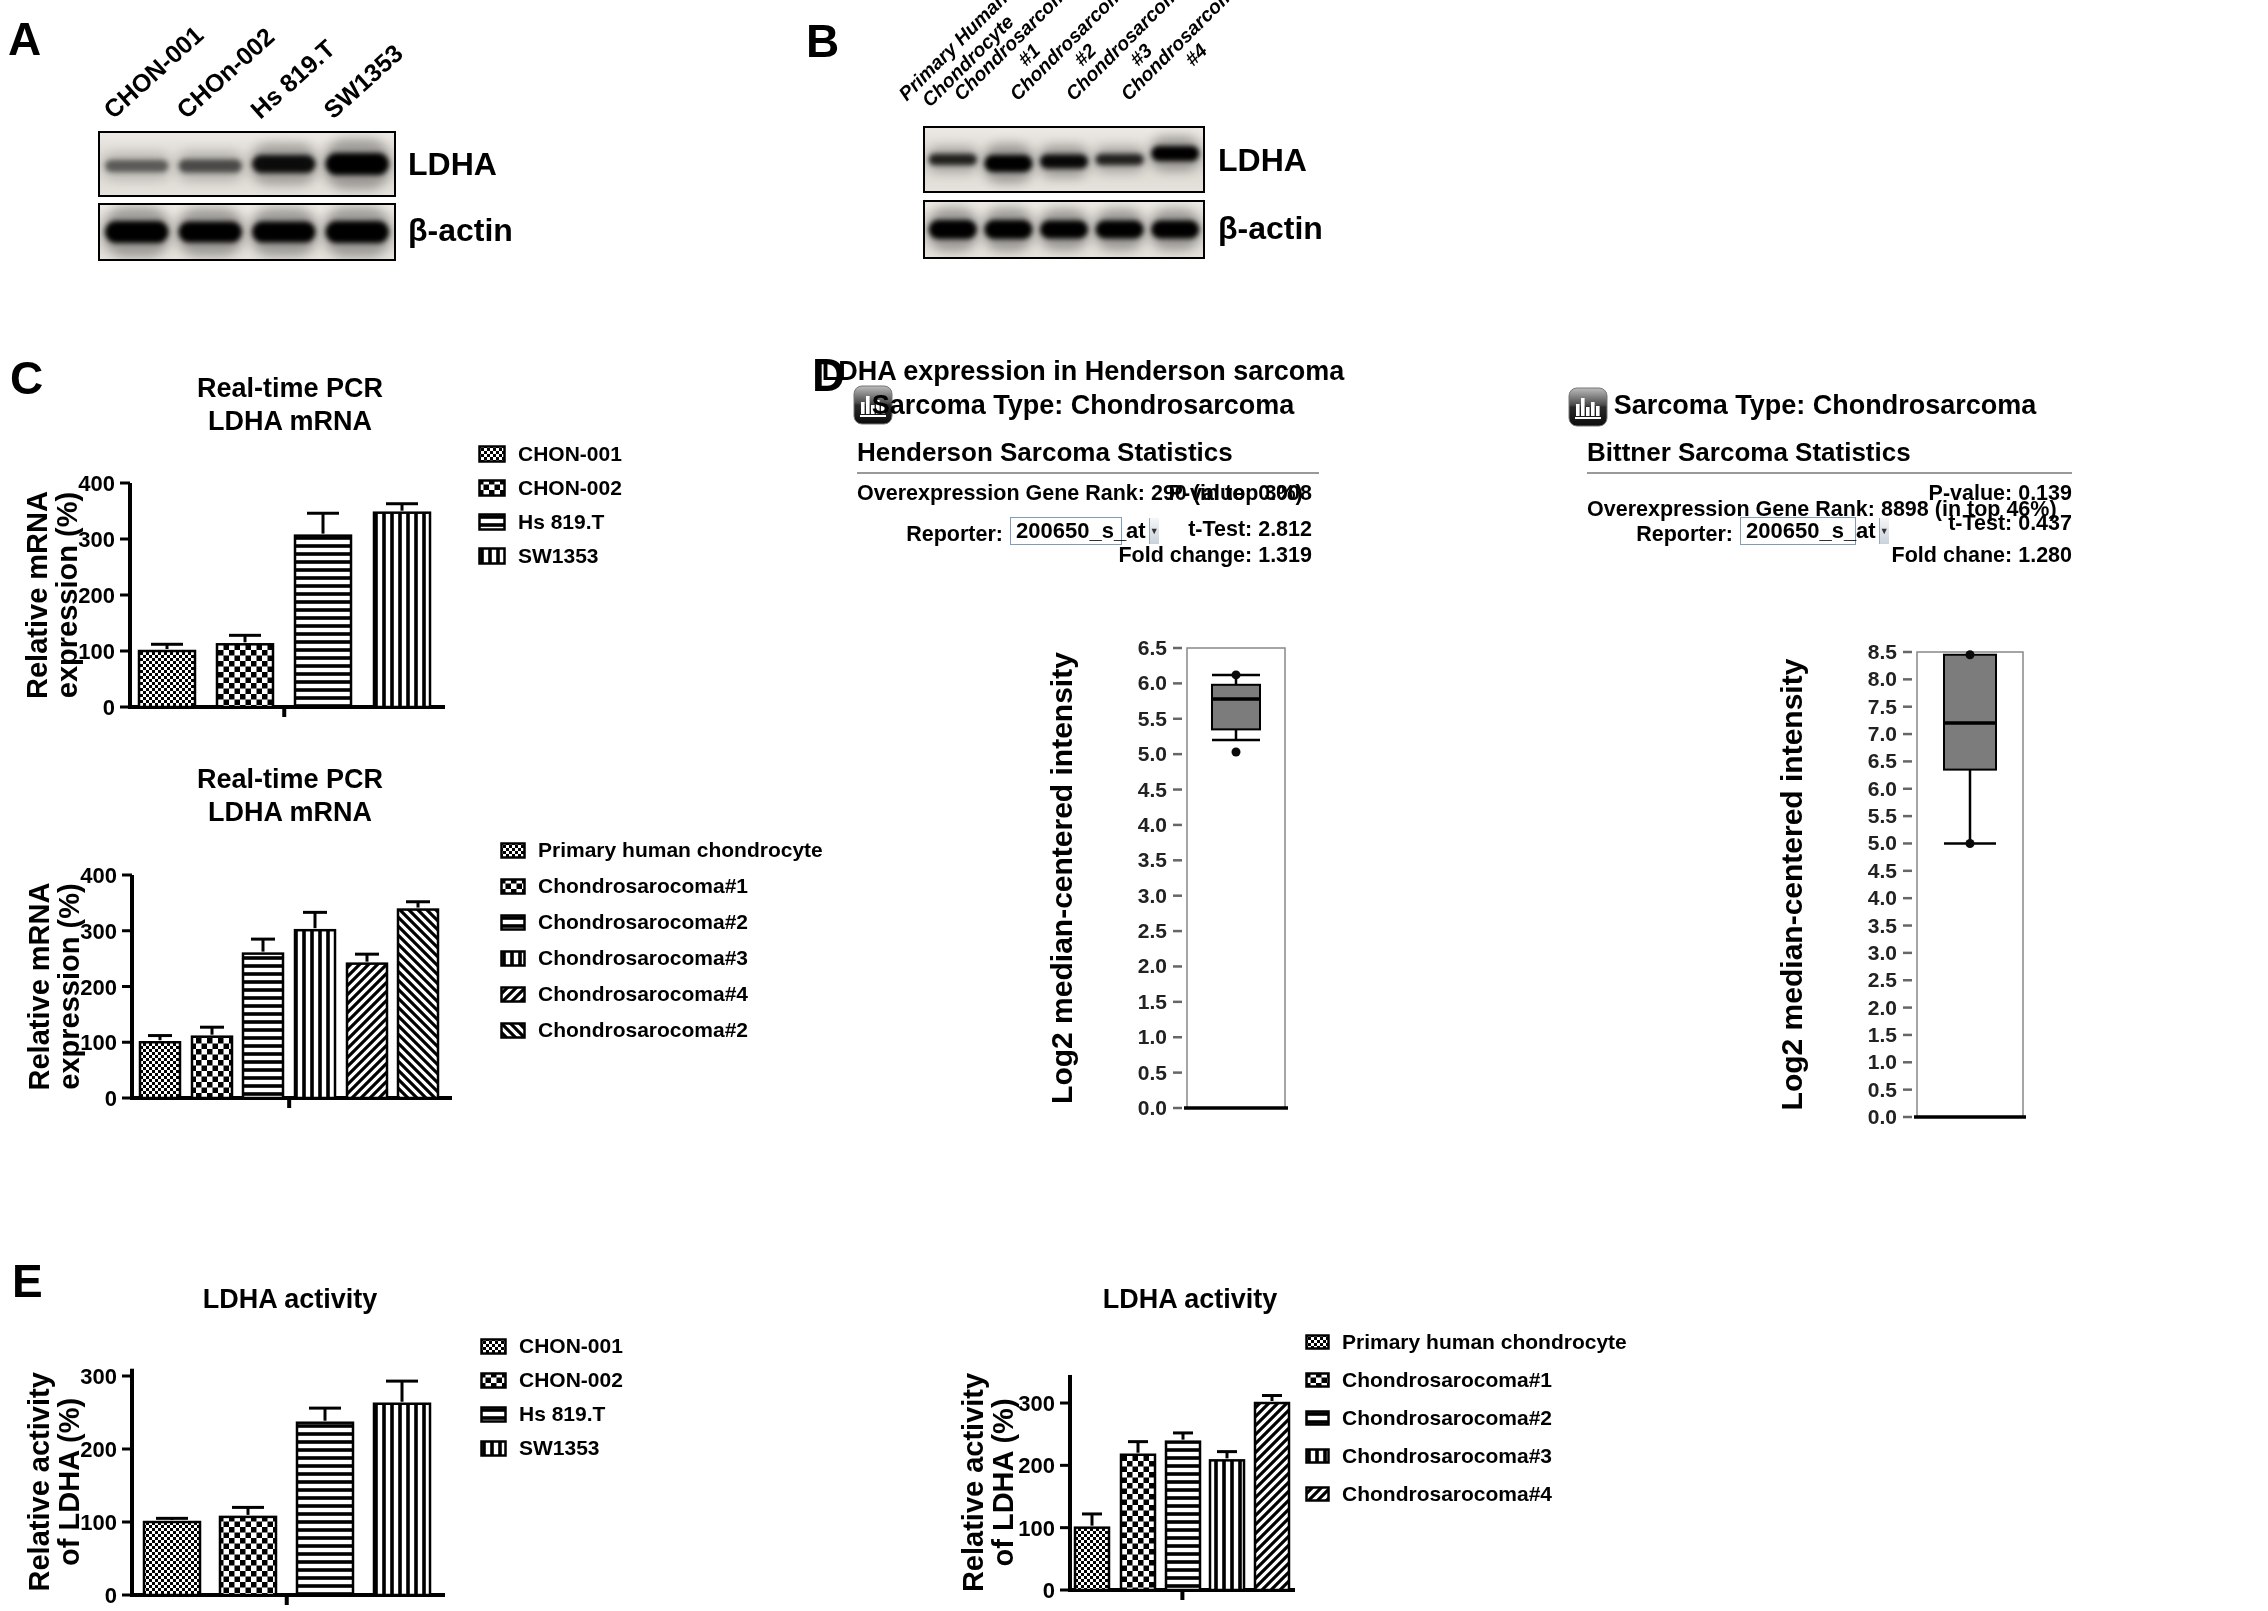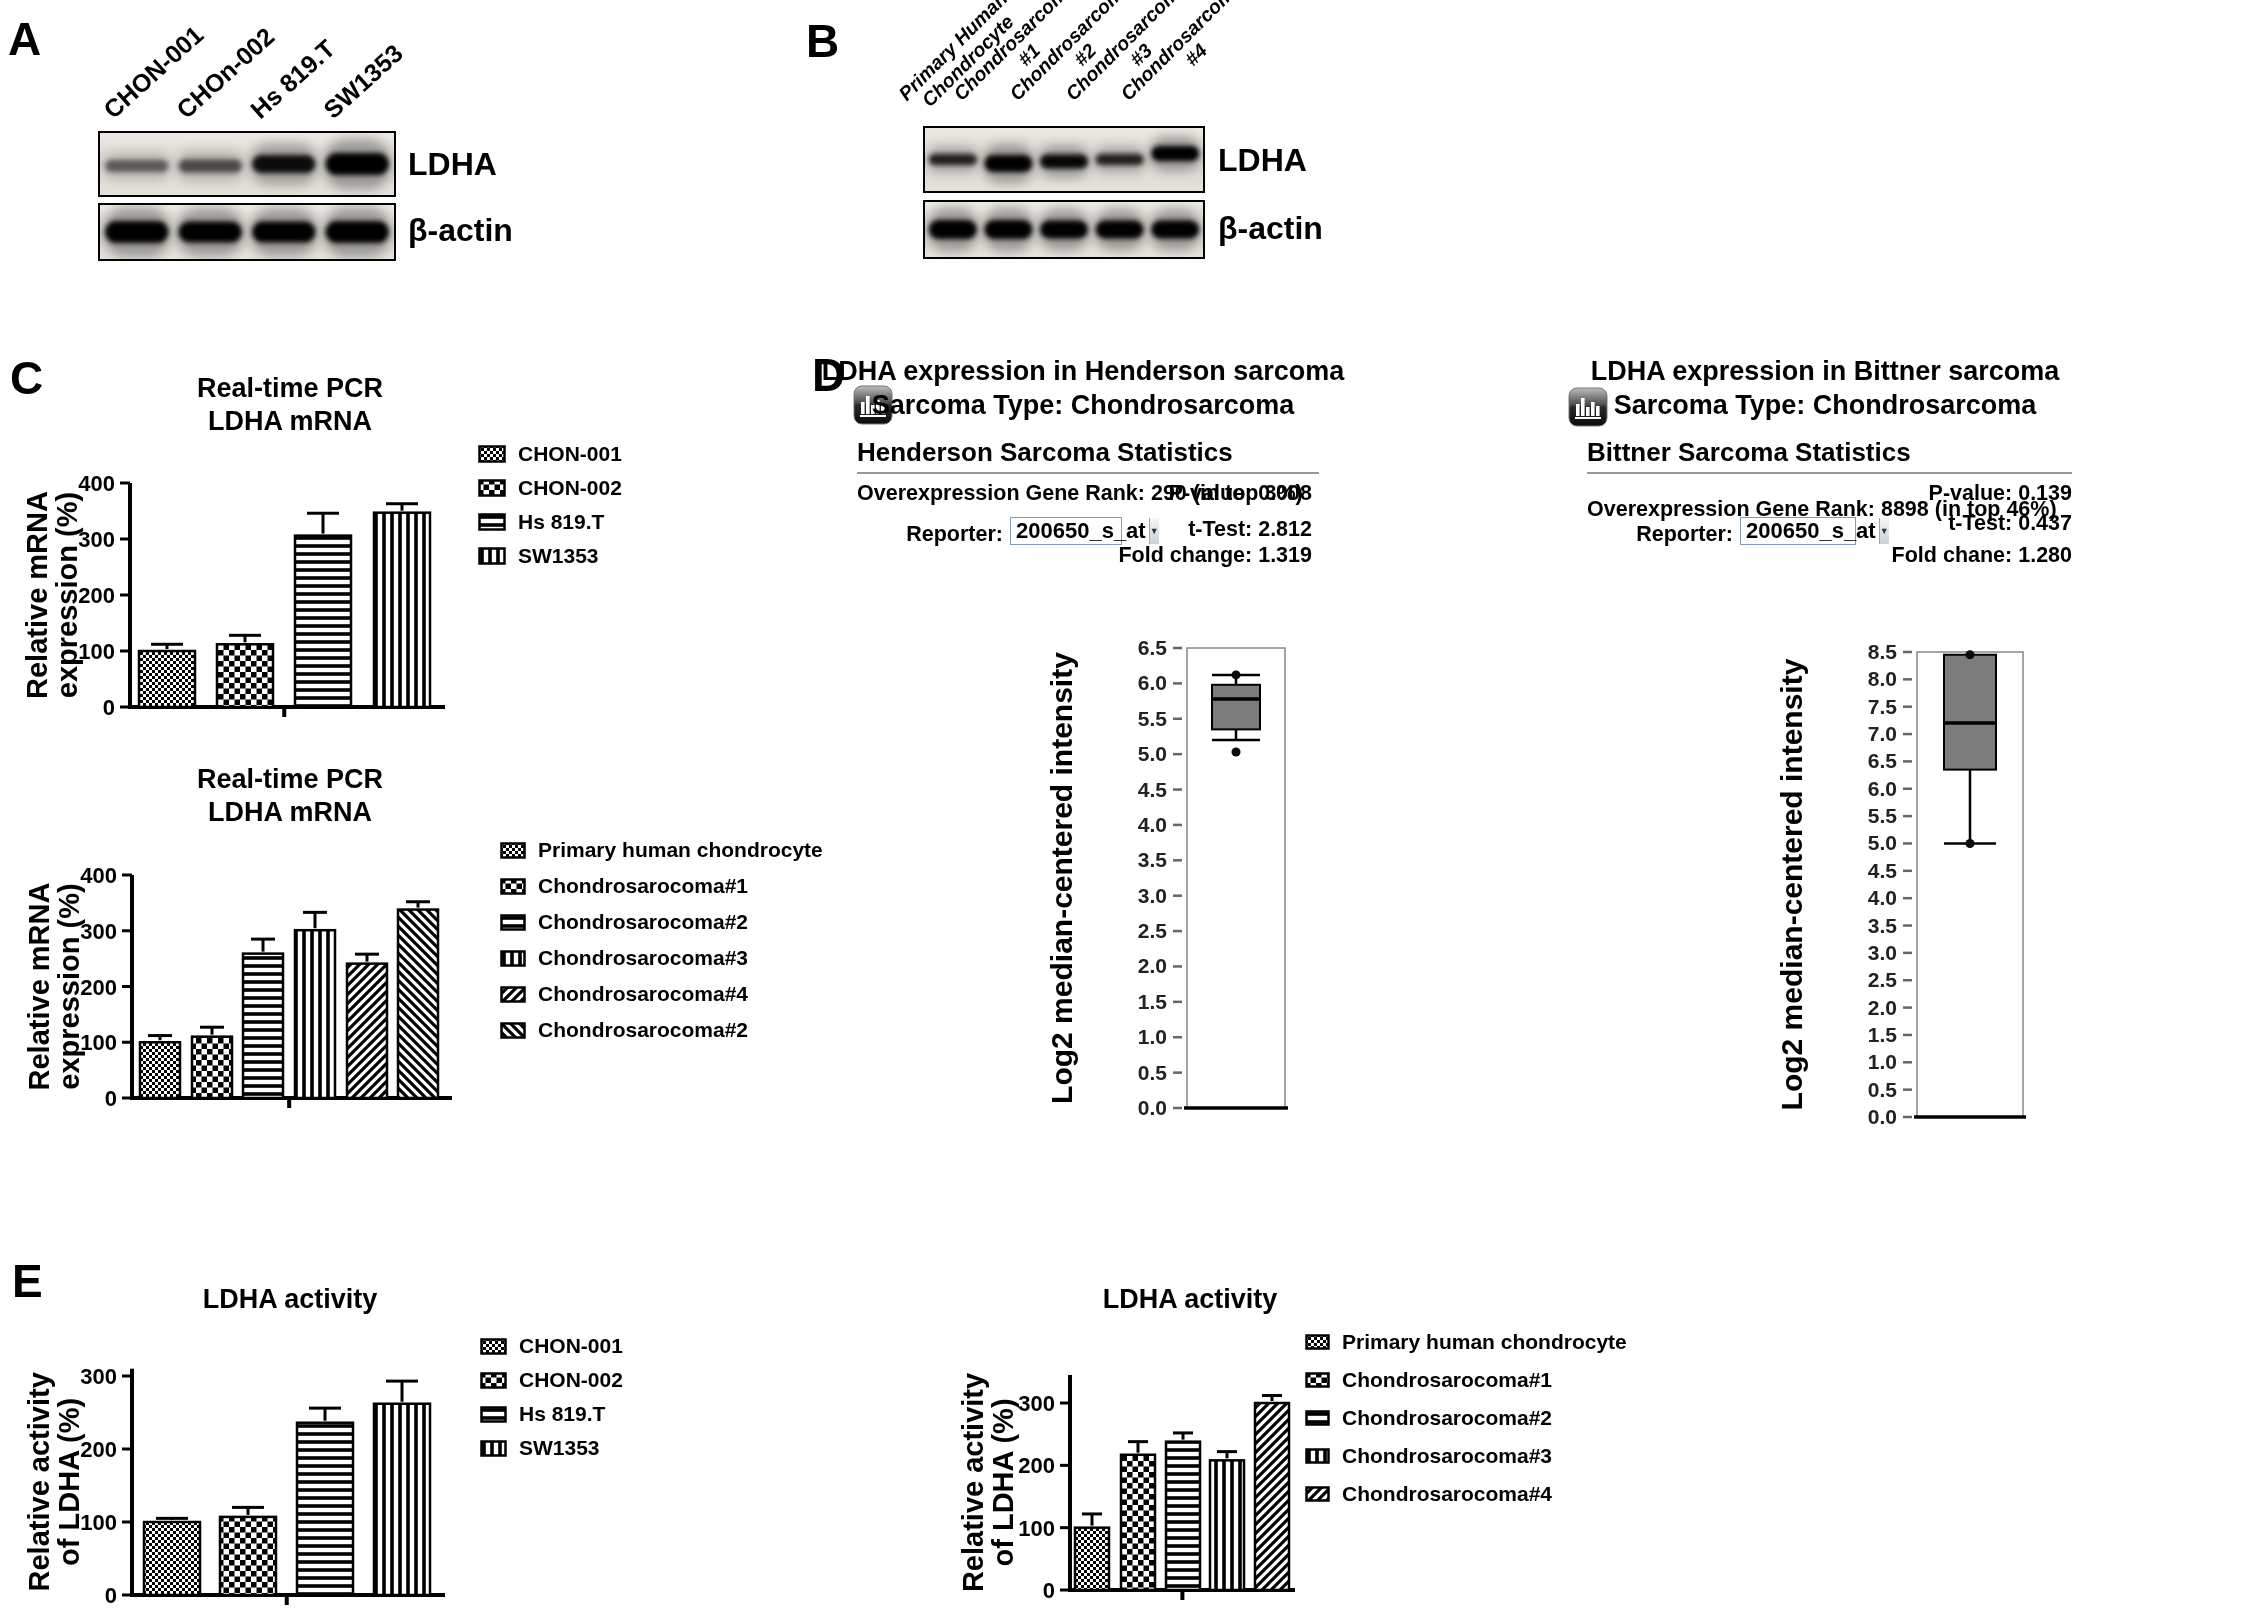--- a/index.html
+++ b/index.html
@@ -382,21 +382,20 @@
 
   <div class="d-icon" id="icon-d2" style="left:1568px;top:387px"><svg width="40" height="40" viewBox="0 0 40 40">
         <rect x="1" y="1" width="38" height="38" rx="8" fill="url(#icon-grad)" stroke="#777" stroke-width="1"></rect>
         <rect x="8" y="17" width="3.6" height="12" fill="#fff"></rect>
         <rect x="13" y="11" width="3.6" height="18" fill="#fff"></rect>
         <rect x="18" y="20" width="3.6" height="9" fill="#fff"></rect>
         <rect x="23" y="15" width="3.6" height="14" fill="#fff"></rect>
         <rect x="28" y="19" width="3.6" height="10" fill="#fff"></rect>
         <rect x="7" y="30" width="26" height="2" fill="#fff"></rect>
       </svg></div>
-  <div class="d-title" style="left:1525px;top:356px;width:600px">LDHA expression in Bittner sarcoma</div>
   <div class="d-title" style="left:1525px;top:390px;width:600px">Sarcoma Type: Chondrosarcoma</div>
   <div class="d-section" style="left:1587px;top:437px">Bittner Sarcoma Statistics</div>
   <div class="d-hr" style="left:1587px;top:472px;width:485px"></div>
   <div class="d-stat" style="left:1587px;top:497px">Overexpression Gene Rank: 8898 (in top 46%)</div>
   <div class="d-stat right" style="left:1872px;top:481px;width:200px">P-value: 0.139</div>
   <div class="d-stat right" style="left:1578px;top:522px;width:155px">Reporter:</div>
   <div class="reporter-box" style="left:1740px;top:517px;width:116px">
     <span class="reporter-text">200650_s_at</span>
     <span class="reporter-arrow">▼</span>
   </div>

